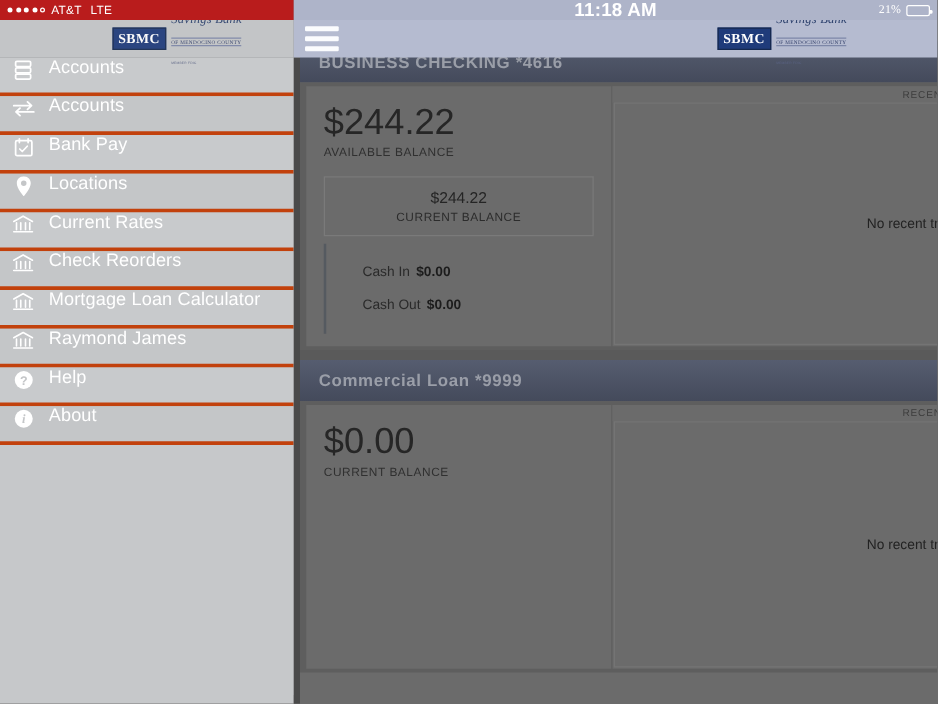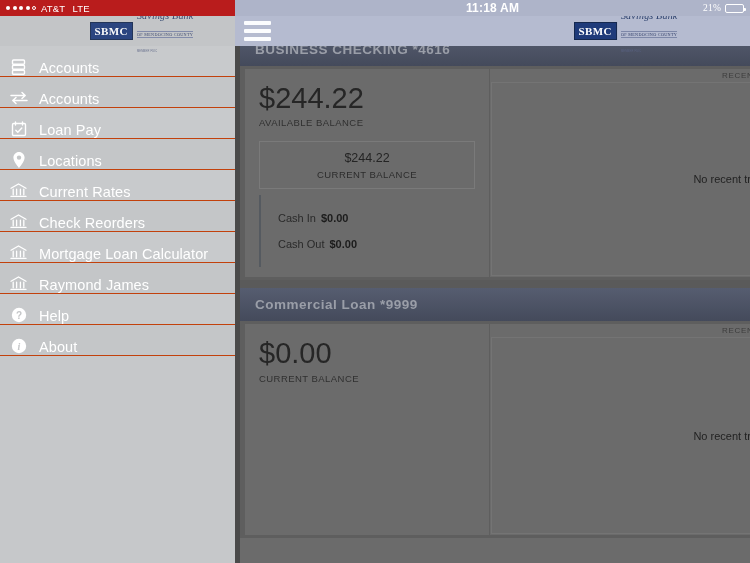--- a/index.html
+++ b/index.html
@@ -27,21 +27,21 @@
     background: #aeb4c9; display: flex; align-items: center;
     color: #ffffff;
   }
   .dots { display: flex; gap: 2.5px; align-items: center; margin-right: 5px; }
   .dot { width: 4px; height: 4px; border-radius: 50%; background: #ffffff; }
   .dot.empty { background: transparent; border: 1px solid #ffffff; width: 4px; height: 4px; }
   .carrier { margin-right: 7px; font-size: 9.5px; }
   .nettype { font-size: 9.5px; }
   .sb-time {
     position: absolute; left: 0; width: 515px; text-align: center;
-    font-size: 12px; font-weight: bold; color: #fff;
+    font-size: 15px; font-weight: bold; color: #fff;
   }
   .sb-batt { position: absolute; right: 6px; display: flex; align-items: center; gap: 4px; font-family: Liberation Serif, serif; }
   .batt-pct { font-size: 9.5px; }
   .batt-shell {
     width: 19px; height: 9px; border: 1px solid #ffffff; border-radius: 2px;
     position: relative; padding: 1px;
   }
   .batt-fill { height: 100%; width: 21%; background: #ffffff; border-radius: 1px; }
   .batt-cap {
     position: absolute; right: -3px; top: 3px; width: 2px; height: 3px;
@@ -114,21 +114,21 @@
   .cur-box {
     margin-top: 13px; border: 1px solid #7a7a7a; padding: 9px 0 8px 0;
     text-align: center;
   }
   .cur-amt { font-size: 12.5px; color: #242424; }
   .cur-lbl { font-size: 9.5px; color: #2c2c2c; letter-spacing: .45px; margin-top: 4px; }
 
   .cashflow-title {
     margin-top: 17px; font-size: 12.5px; font-weight: bold; color: #1f1f1f;
   }
-  .cashflow-rows { margin-top: 6px; padding-left: 11px; position: relative; text-align: right; }
+  .cashflow-rows { margin-top: 6px; padding-left: 23px; position: relative; text-align: right; }
   .cashflow-rows:before {
     content: ""; position: absolute; left: 0; top: 0; bottom: 0;
     width: 2px; background: #555a60;
   }
   .cf-row {
     display: flex; gap: 5px; align-items: baseline; padding: 7px 0 7px 8px;
     font-size: 11px; color: #2a2a2a;
   }
   .cf-val { font-weight: bold; color: #1c1c1c; }
   .cf-spacer { height: 10px; }
@@ -152,22 +152,22 @@
   
   .drawer {
     position: absolute; top: 46px; left: 0; width: 235px; height: 517px;
     background: #c6c8ca; z-index: 30; overflow: hidden;
   }
   .drawer-divider {
     position: absolute; top: 46px; left: 235px; width: 5px; height: 517px;
     background: #4a4a4a; z-index: 31;
   }
   .menu-item {
-    height: 31px; display: flex; align-items: flex-end; gap: 11px;
-    padding-left: 9px; border-bottom: 1px solid #c2410c;
+    height: 31px; display: flex; align-items: flex-start; gap: 11px;
+    padding-left: 9px; border-bottom: 3px solid #c2410c;
     cursor: pointer;
   }
   .menu-item:nth-child(odd) { background: #c8cacc; }
   .menu-item:nth-child(even) { background: #c4c6c8; }
   .menu-label { font-size: 14.5px; color: #ffffff; letter-spacing: .1px; }
   .mi-icon { width: 19px; height: 19px; display: flex; align-items: center; justify-content: center; color: #ffffff; flex: 0 0 19px; }
   .mi-icon svg { display: block; }
   .drawer-rest { background: #c6c8ca; height: 200px; }
 </style>
 </head>
@@ -304,21 +304,21 @@
       <span class="menu-label">Accounts</span>
     </div>
 
     <div class="menu-item">
       <span class="mi-icon">
         <svg width="16" height="16" viewBox="0 0 16 16" fill="none" stroke="currentColor" stroke-width="1.4" stroke-linecap="round" stroke-linejoin="round">
           <rect x="1.5" y="2.5" width="13" height="12" rx="1.2"></rect>
             <path d="M4.5 1v3M11.5 1v3M4.8 9.2l2 2 4-4.2"></path>
         </svg>
       </span>
-      <span class="menu-label">Loan Pay</span>
+      <span class="menu-label">Bank Pay</span>
     </div>
 
     <div class="menu-item">
       <span class="mi-icon">
         <svg width="12" height="16" viewBox="0 0 12 16" fill="currentColor">
           <path d="M6 0C2.9 0 .4 2.5.4 5.6.4 9.8 6 16 6 16s5.6-6.2 5.6-10.4C11.6 2.5 9.1 0 6 0zm0 7.8a2.2 2.2 0 110-4.4 2.2 2.2 0 010 4.4z"></path>
         </svg>
       </span>
       <span class="menu-label">Locations</span>
     </div>

